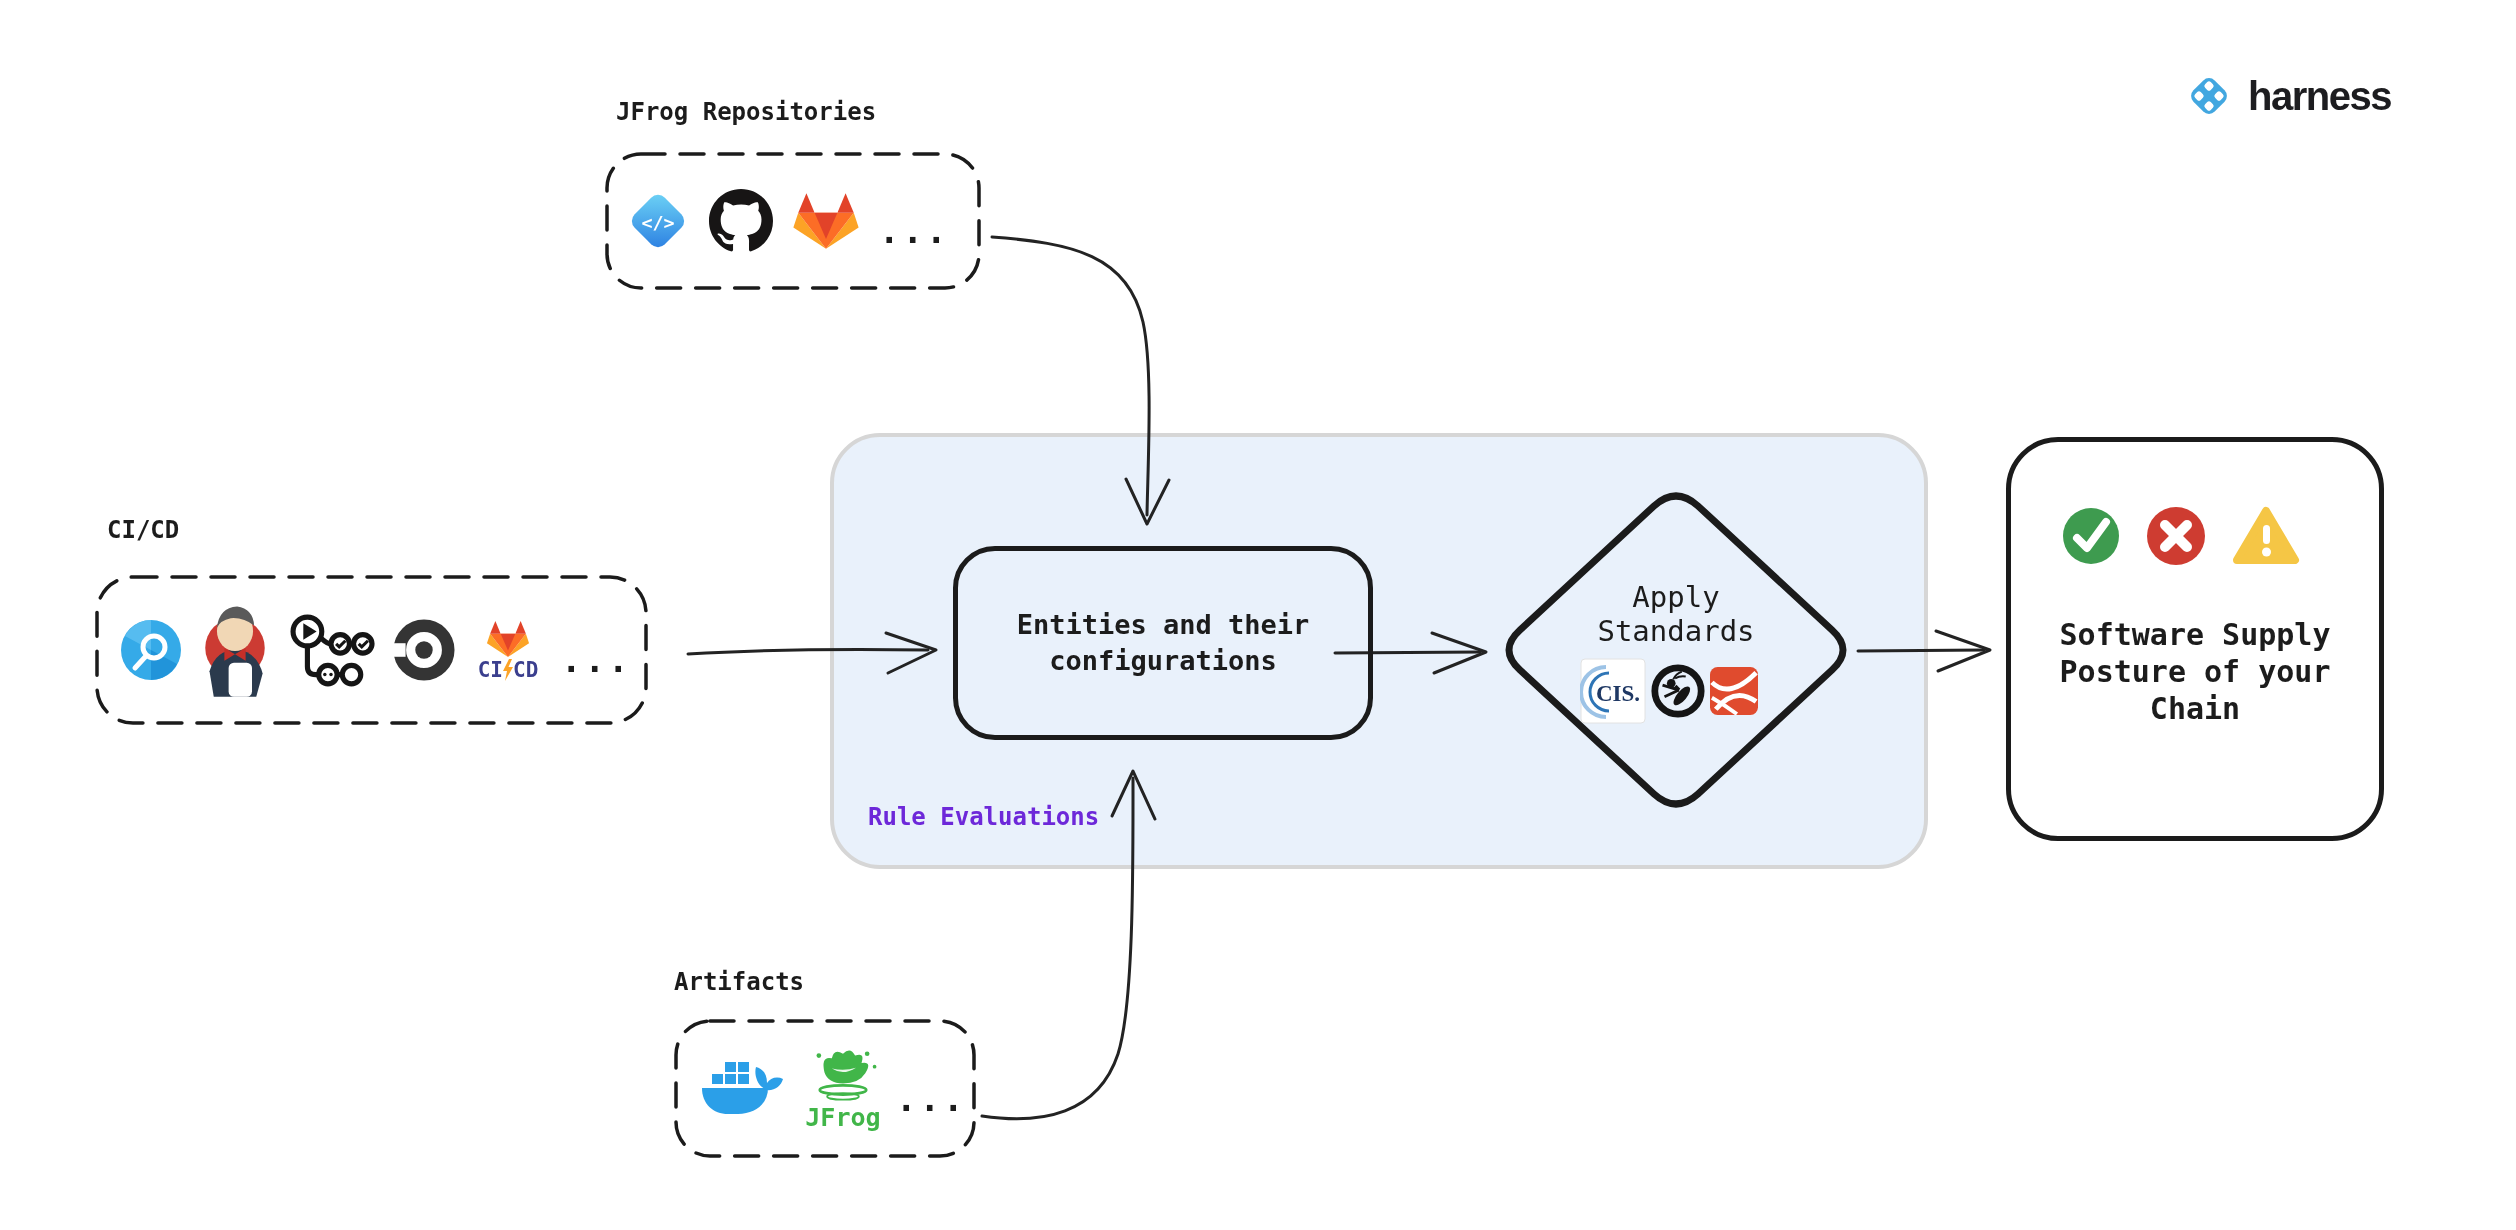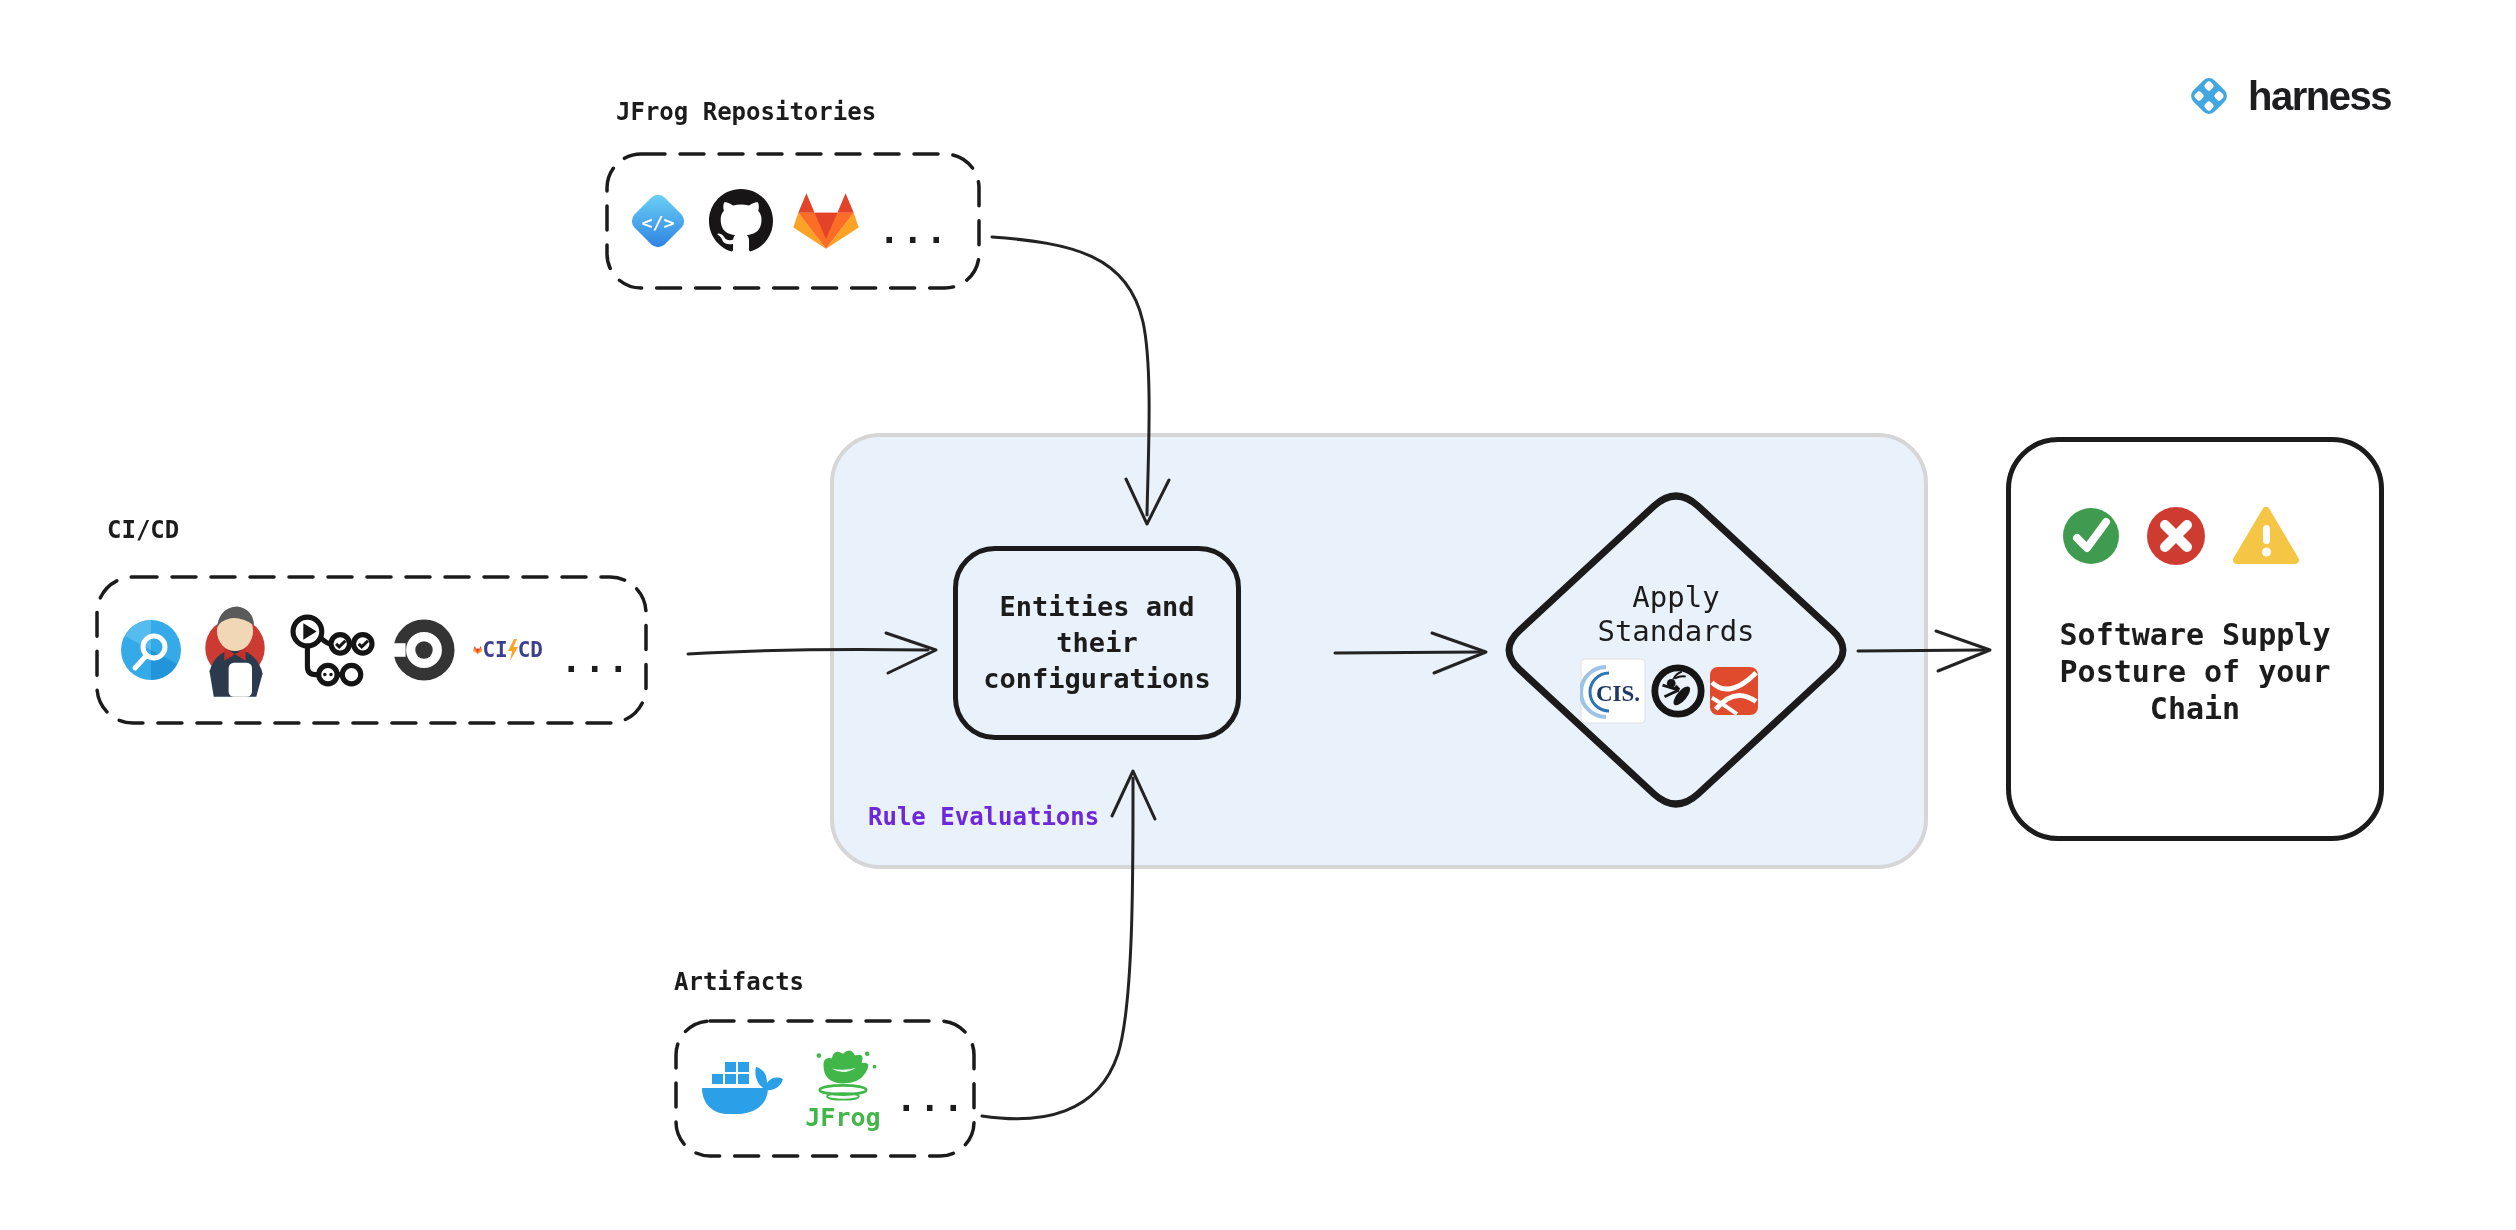--- a/index.html
+++ b/index.html
@@ -13,21 +13,21 @@
   .dots{font-size:34px;font-weight:bold;letter-spacing:3px;line-height:1;margin-top:20px;white-space:nowrap;}
   .entities{border:5px solid #1b1b1b;border-radius:42px;display:flex;flex-direction:column;
             align-items:center;justify-content:center;font-size:27px;font-weight:bold;line-height:36px;text-align:center;}
   .rightbox{background:#ffffff;border:5px solid #1b1b1b;border-radius:52px;z-index:3;}
   .outcome-text{font-size:30px;font-weight:bold;line-height:37px;text-align:center;}
   .diamond-text{font-size:29px;font-weight:normal;line-height:34px;text-align:center;}
   .rule-label{font-size:24px;font-weight:bold;color:#6d28d9;white-space:nowrap;}
   .brand{display:flex;align-items:center;gap:13px;}
   .brand-text{font-family:"Liberation Sans",sans-serif;font-weight:700;font-size:40px;
               letter-spacing:-1.5px;color:#1d1d20;line-height:52px;}
-  .gl-cicd{display:flex;flex-direction:row;align-items:center;width:70px;}
+  .gl-cicd{display:flex;flex-direction:column;align-items:center;width:70px;}
   .gl-text{display:flex;align-items:center;font-size:21px;font-weight:bold;color:#3b3f8e;line-height:22px;}
 </style>
 </head>
 <body>
 
 <div class="canvas">
 
   <div class="bluebox" style="left:830px;top:433px;width:1090px;height:428px;"></div>
 
   <svg class="overlay" width="2516" height="1230" viewBox="0 0 2516 1230">
@@ -174,21 +174,21 @@
         <ellipse cx="42" cy="47" rx="25" ry="5" fill="none" stroke="#41b649" stroke-width="3"></ellipse>
         <ellipse cx="42" cy="54" rx="17" ry="3.5" fill="none" stroke="#41b649" stroke-width="2"></ellipse>
         <text x="42" y="86" text-anchor="middle" font-size="27" font-weight="bold" fill="#41b649" font-family="DejaVu Sans Mono, monospace">JFrog</text>
       </svg>
     </div>
     <span class="dots">...</span>
   </div>
 
   <div class="abs rule-label" style="left:868px;top:803px;">Rule Evaluations</div>
 
-  <div class="abs entities" style="left:953px;top:546px;width:288px;height:194px;box-sizing:border-box;">
+  <div class="abs entities" style="left:953px;top:546px;width:420px;height:194px;box-sizing:border-box;">
     <div>Entities and their</div>
     <div>configurations</div>
   </div>
 
   <div class="abs diamond-text" style="left:1490px;top:580px;width:372px;">
     <div>Apply</div>
     <div>Standards</div>
   </div>
   <div class="abs iconrow" style="left:1580px;top:658px;gap:4px;">
     <svg width="66" height="66" viewBox="0 0 66 66">

